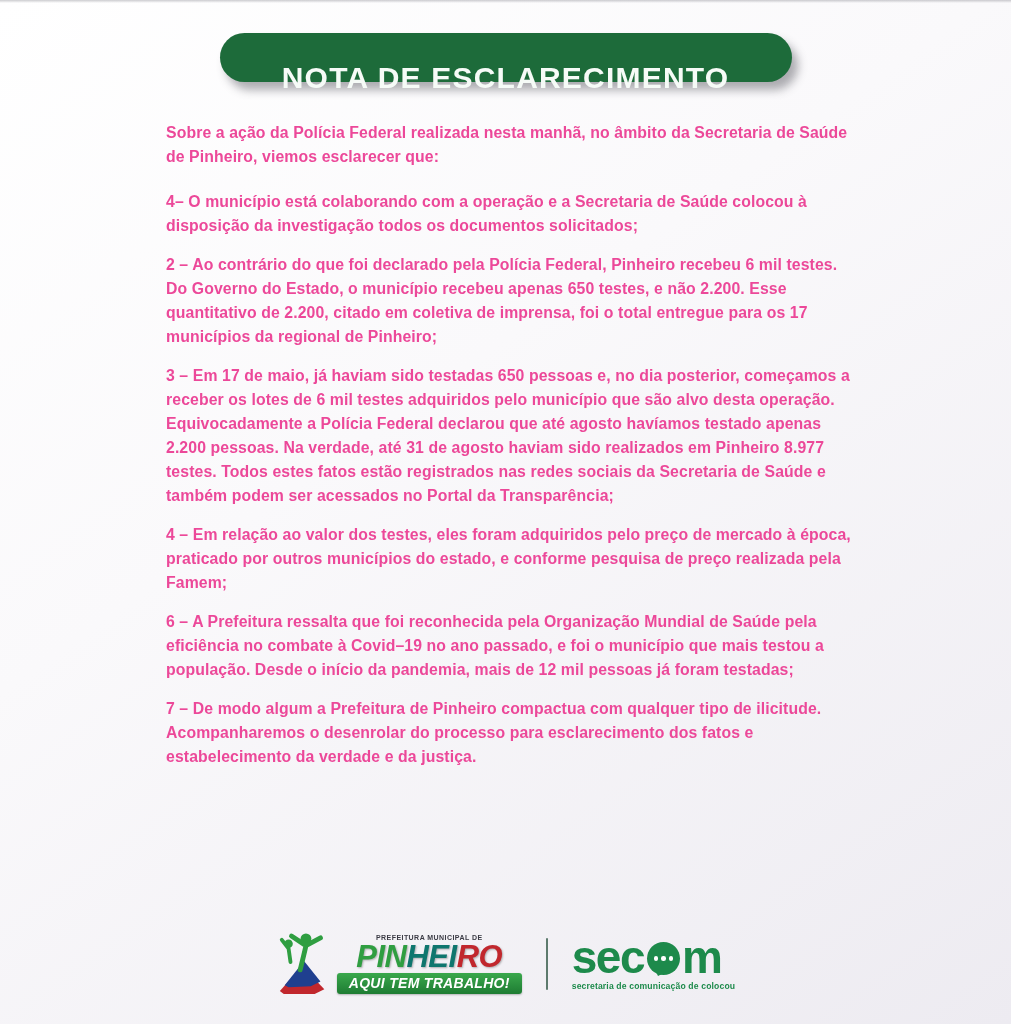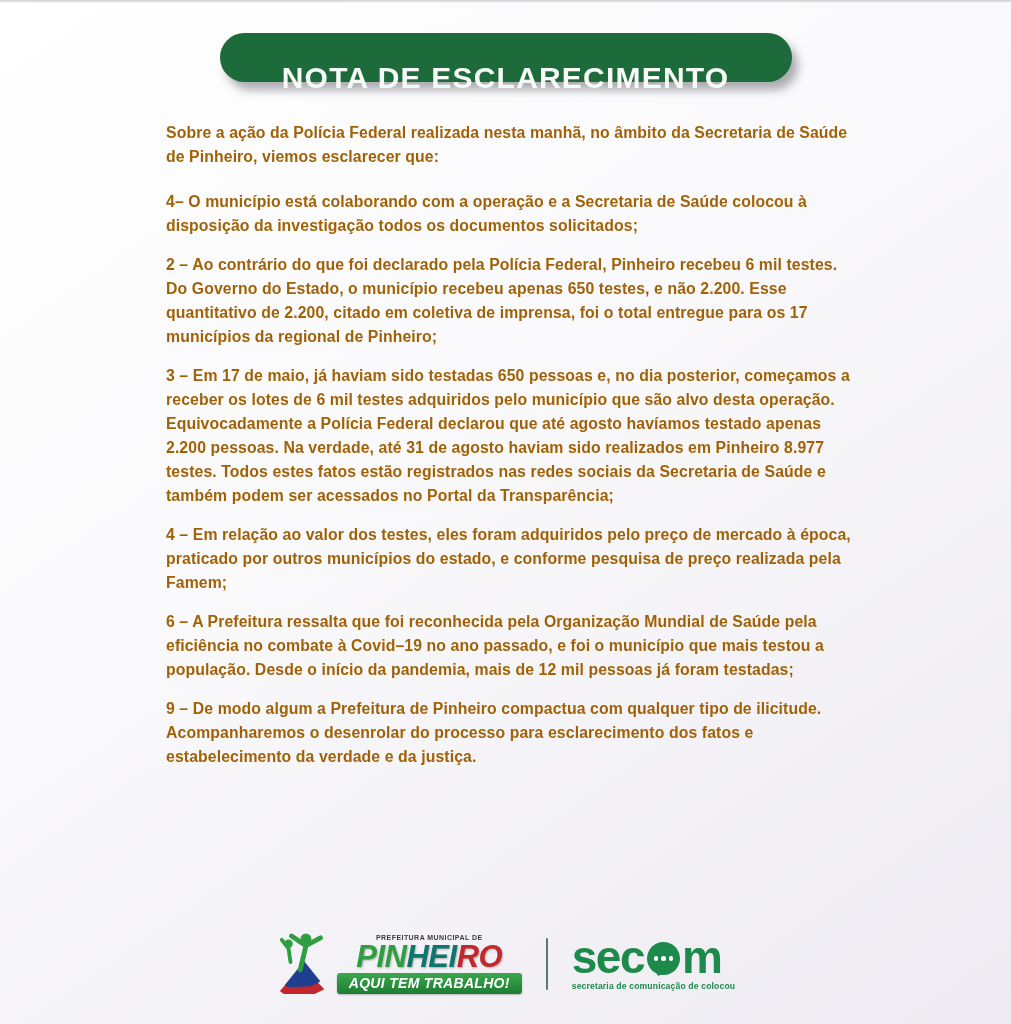--- a/index.html
+++ b/index.html
@@ -22,21 +22,21 @@
     box-shadow:6px 8px 10px rgba(75,75,85,.45);
   }
   .banner-title{
     color:#f6fbf7;font-size:30px;font-weight:700;letter-spacing:1.2px;
     white-space:nowrap;
     margin-top:41px;
   }
   
   .content{
     position:absolute;top:121px;left:166px;width:695px;
-    color:#a16207;font-size:15.8px;line-height:24px;font-weight:700;
+    color:#ec4899;font-size:15.8px;line-height:24px;font-weight:700;
     letter-spacing:.1px;
   }
   .content p{margin:0 0 15px 0;}
   .content p.intro{margin-bottom:21px;}
   
   .footer{
     position:absolute;top:931px;left:0;width:100%;
     display:flex;align-items:center;justify-content:center;
   }
   .pinheiro{display:flex;align-items:center;}
@@ -90,21 +90,21 @@
   <span class="banner-title">NOTA DE ESCLARECIMENTO</span>
 </div>
 
 <div class="content">
   <p class="intro">Sobre a ação da Polícia Federal realizada nesta manhã, no âmbito da Secretaria de Saúde de Pinheiro, viemos esclarecer que:</p>
   <p>4– O município está colaborando com a operação e a Secretaria de Saúde colocou à disposição da investigação todos os documentos solicitados;</p>
   <p>2 – Ao contrário do que foi declarado pela Polícia Federal, Pinheiro recebeu 6 mil testes. Do Governo do Estado, o município recebeu apenas 650 testes, e não 2.200. Esse quantitativo de 2.200, citado em coletiva de imprensa, foi o total entregue para os 17 municípios da regional de Pinheiro;</p>
   <p>3 – Em 17 de maio, já haviam sido testadas 650 pessoas e, no dia posterior, começamos a receber os lotes de 6 mil testes adquiridos pelo município que são alvo desta operação. Equivocadamente a Polícia Federal declarou que até agosto havíamos testado apenas 2.200 pessoas. Na verdade, até 31 de agosto haviam sido realizados em Pinheiro 8.977 testes. Todos estes fatos estão registrados nas redes sociais da Secretaria de Saúde e também podem ser acessados no Portal da Transparência;</p>
   <p>4 – Em relação ao valor dos testes, eles foram adquiridos pelo preço de mercado à época, praticado por outros municípios do estado, e conforme pesquisa de preço realizada pela Famem;</p>
   <p>6 – A Prefeitura ressalta que foi reconhecida pela Organização Mundial de Saúde pela eficiência no combate à Covid–19 no ano passado, e foi o município que mais testou a população. Desde o início da pandemia, mais de 12 mil pessoas já foram testadas;</p>
-  <p>9 – De modo algum a Prefeitura de Pinheiro compactua com qualquer tipo de ilicitude. Acompanharemos o desenrolar do processo para esclarecimento dos fatos e estabelecimento da verdade e da justiça.</p>
+  <p>7 – De modo algum a Prefeitura de Pinheiro compactua com qualquer tipo de ilicitude. Acompanharemos o desenrolar do processo para esclarecimento dos fatos e estabelecimento da verdade e da justiça.</p>
 </div>
 
 <div class="footer">
 
   <div class="pinheiro">
     <svg class="pin-figure" viewBox="0 0 60 68" aria-hidden="true">
 
       <polygon points="4,62 27,36 50,60 40,65 8,65" fill="#c1272d"></polygon>
 
       <polygon points="9,56 29,31 46,52 36,57 13,58" fill="#1f3f8f"></polygon>

